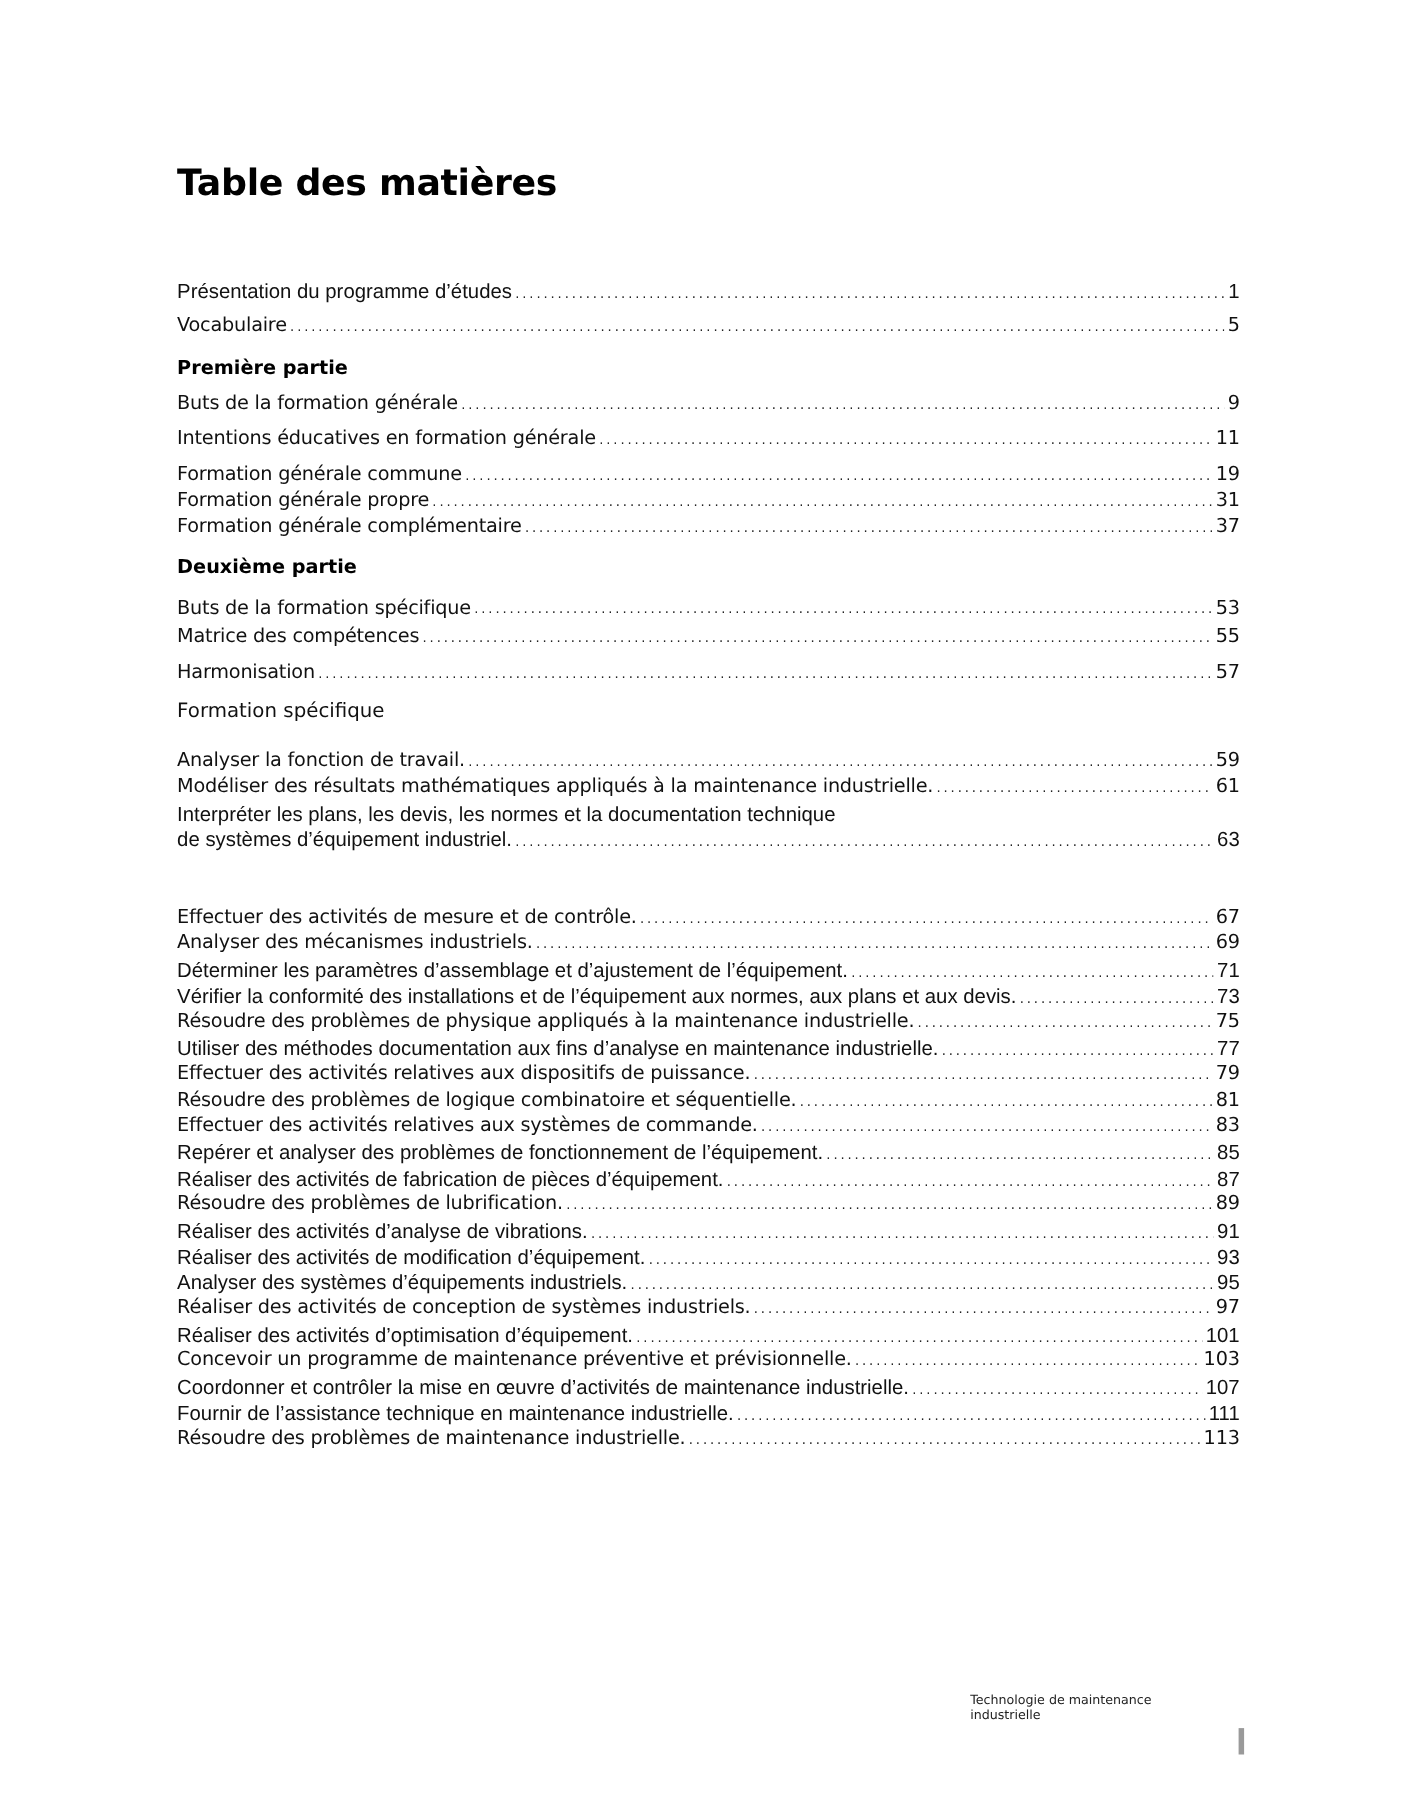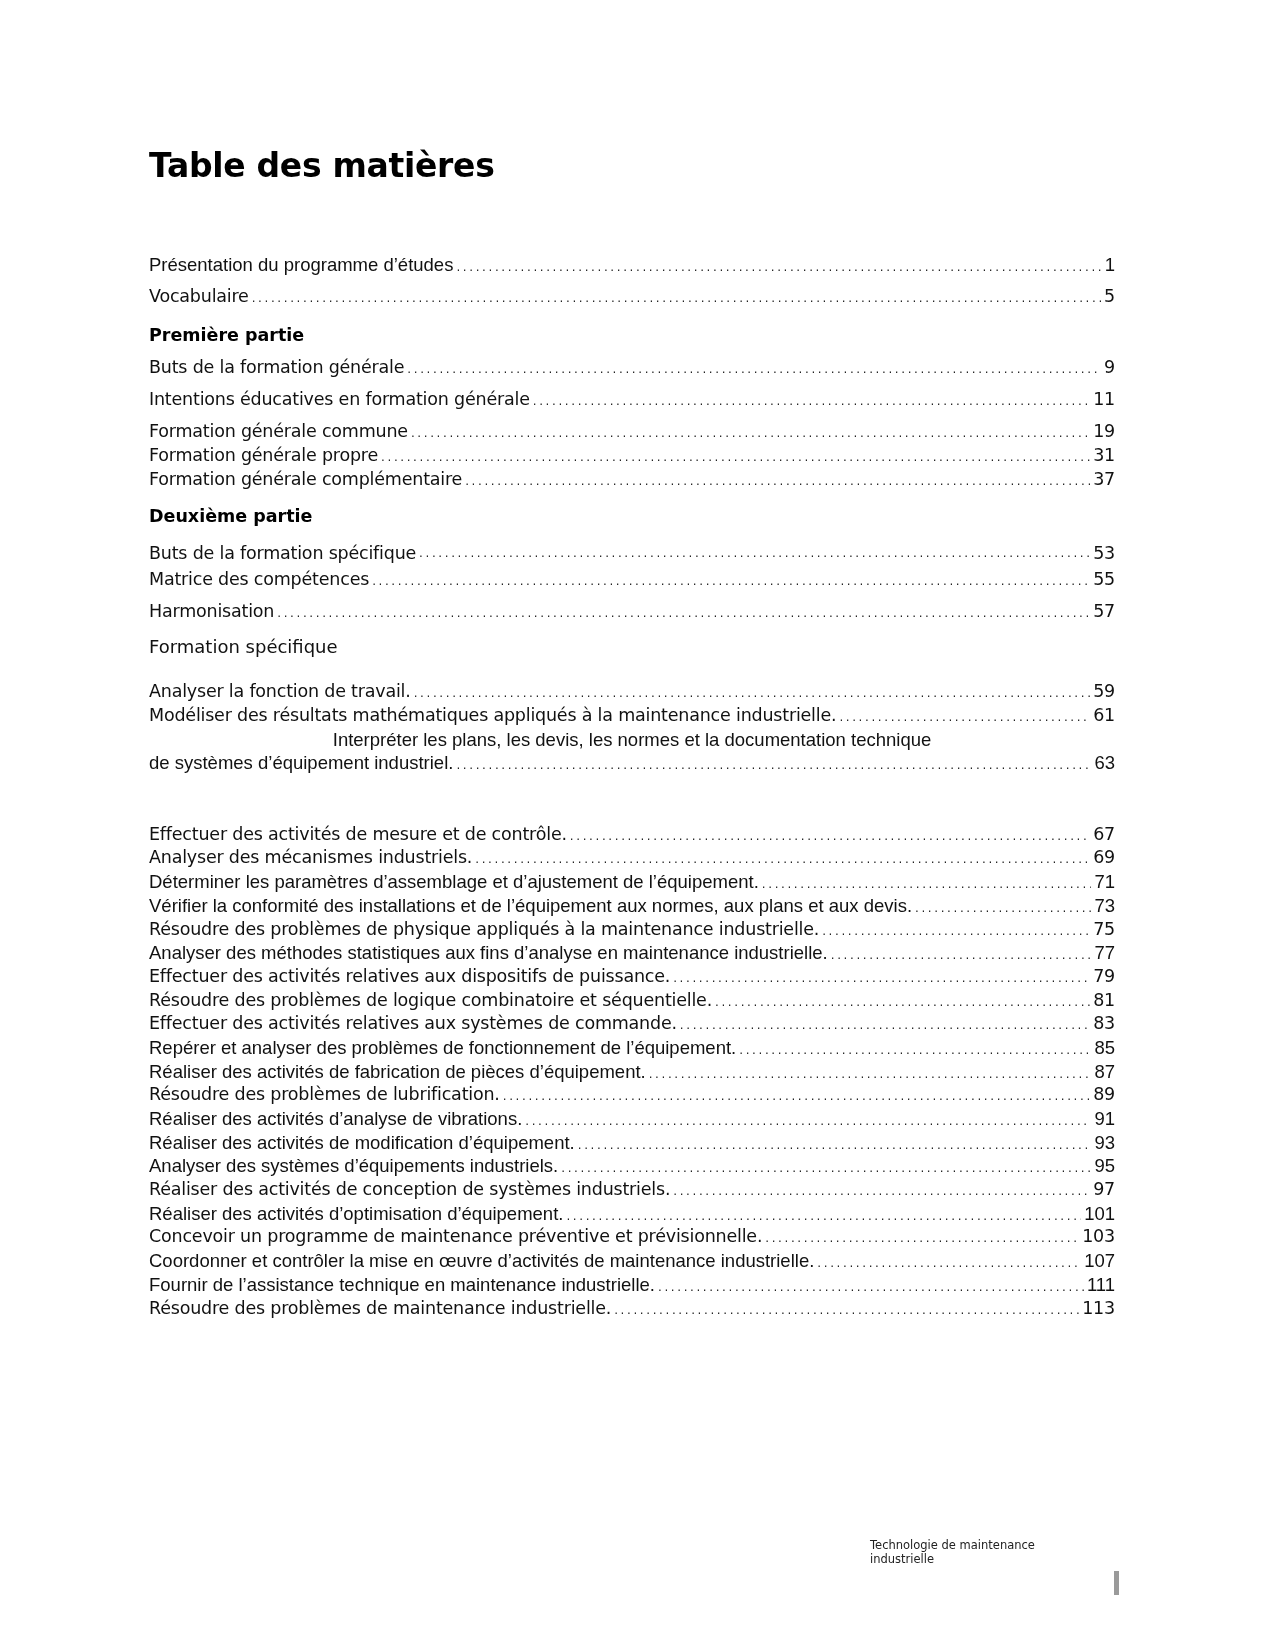--- a/index.html
+++ b/index.html
@@ -1,17 +1,17 @@
 <!DOCTYPE html>
 <html><head>
 <meta charset="utf-8">
 <style>
   html, body { margin: 0; padding: 0; background: #ffffff; }
   body { width: 1276px; height: 1651px; position: relative; overflow: hidden; color: #111; }
-  .page { position: absolute; left: 0; top: 0; width: 1097px; height: 1651px; }
+  .page { position: absolute; left: 12px; top: 0; width: 1097px; height: 1651px; }
   .title {
     position: absolute; left: 149px; top: 146px;
     font-family: "DejaVu Sans", sans-serif; font-weight: bold; font-size: 33px;
     letter-spacing: -0.3px; margin: 0; color: #000;
   }
   .toc { position: absolute; left: 149px; top: 254px; width: 966px; }
   .row {
     display: flex; align-items: baseline; white-space: nowrap;
     font-family: "Liberation Sans", sans-serif; font-size: 18.5px; color: #111;
   }
@@ -108,21 +108,21 @@
       <div class="row cond" style="height:23.7px;">
         <span class="label">Analyser la fonction de travail.</span>
         <span class="leader"></span>
         <span class="page-num">59</span>
       </div>
       <div class="row cond" style="height:23.7px;">
         <span class="label">Modéliser des résultats mathématiques appliqués à la maintenance industrielle.</span>
         <span class="leader"></span>
         <span class="page-num">61</span>
       </div>
-      <div class="plain" style="height:23.7px; line-height:23.7px;text-align:center;">Interpréter les plans, les devis, les normes et la documentation technique</div>
+      <div class="plain" style="height:23.7px; line-height:23.7px;">Interpréter les plans, les devis, les normes et la documentation technique</div>
       <div class="row" style="height:23.7px;">
         <span class="label">de systèmes d’équipement industriel.</span>
         <span class="leader"></span>
         <span class="page-num">63</span>
       </div>
       <div class="row cond" style="height:23.7px;margin-top:48px;">
         <span class="label">Effectuer des activités de mesure et de contrôle.</span>
         <span class="leader"></span>
         <span class="page-num">67</span>
       </div>
@@ -140,21 +140,21 @@
         <span class="label">Vérifier la conformité des installations et de l’équipement aux normes, aux plans et aux devis.</span>
         <span class="leader"></span>
         <span class="page-num">73</span>
       </div>
       <div class="row cond" style="height:23.7px;">
         <span class="label">Résoudre des problèmes de physique appliqués à la maintenance industrielle.</span>
         <span class="leader"></span>
         <span class="page-num">75</span>
       </div>
       <div class="row" style="height:23.7px;">
-        <span class="label">Analyser des méthodes statistiques aux fins d’analyse en maintenance industrielle.</span>
+        <span class="label">Utiliser des méthodes documentation aux fins d’analyse en maintenance industrielle.</span>
         <span class="leader"></span>
         <span class="page-num">77</span>
       </div>
       <div class="row cond" style="height:23.7px;">
         <span class="label">Effectuer des activités relatives aux dispositifs de puissance.</span>
         <span class="leader"></span>
         <span class="page-num">79</span>
       </div>
       <div class="row cond" style="height:23.7px;">
         <span class="label">Résoudre des problèmes de logique combinatoire et séquentielle.</span>

